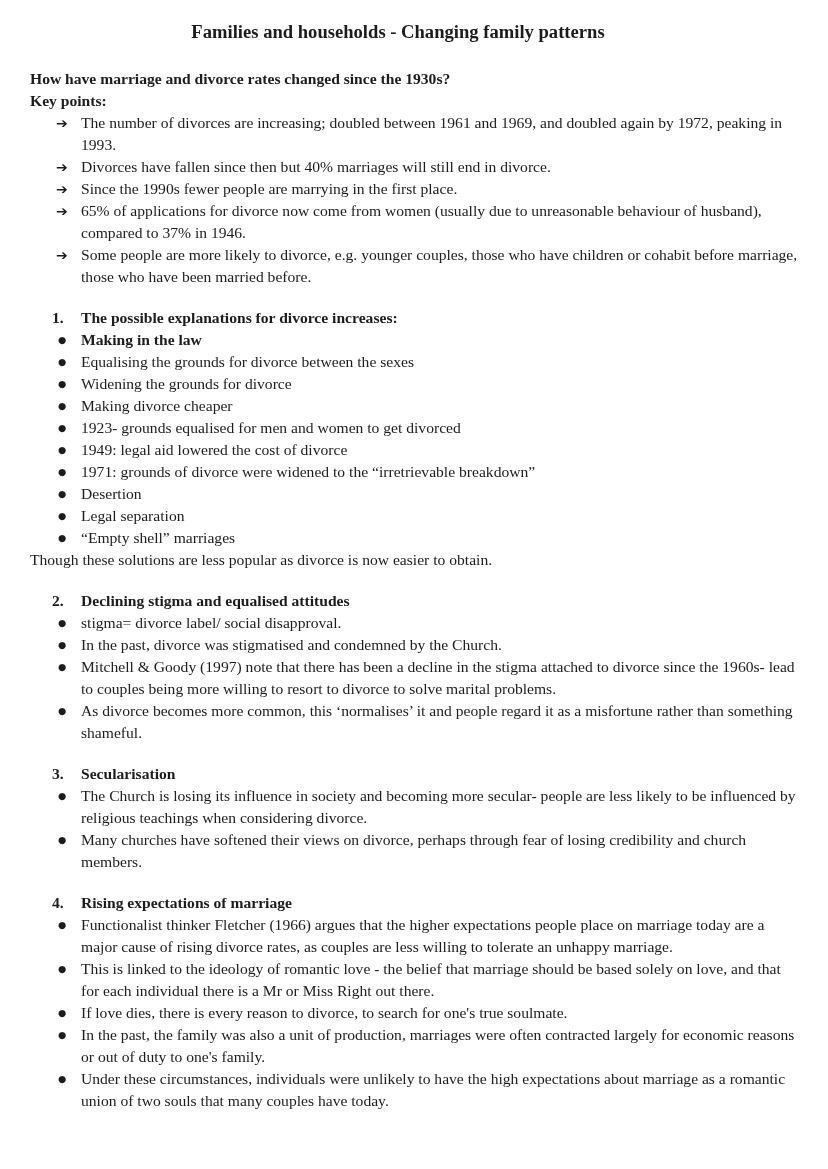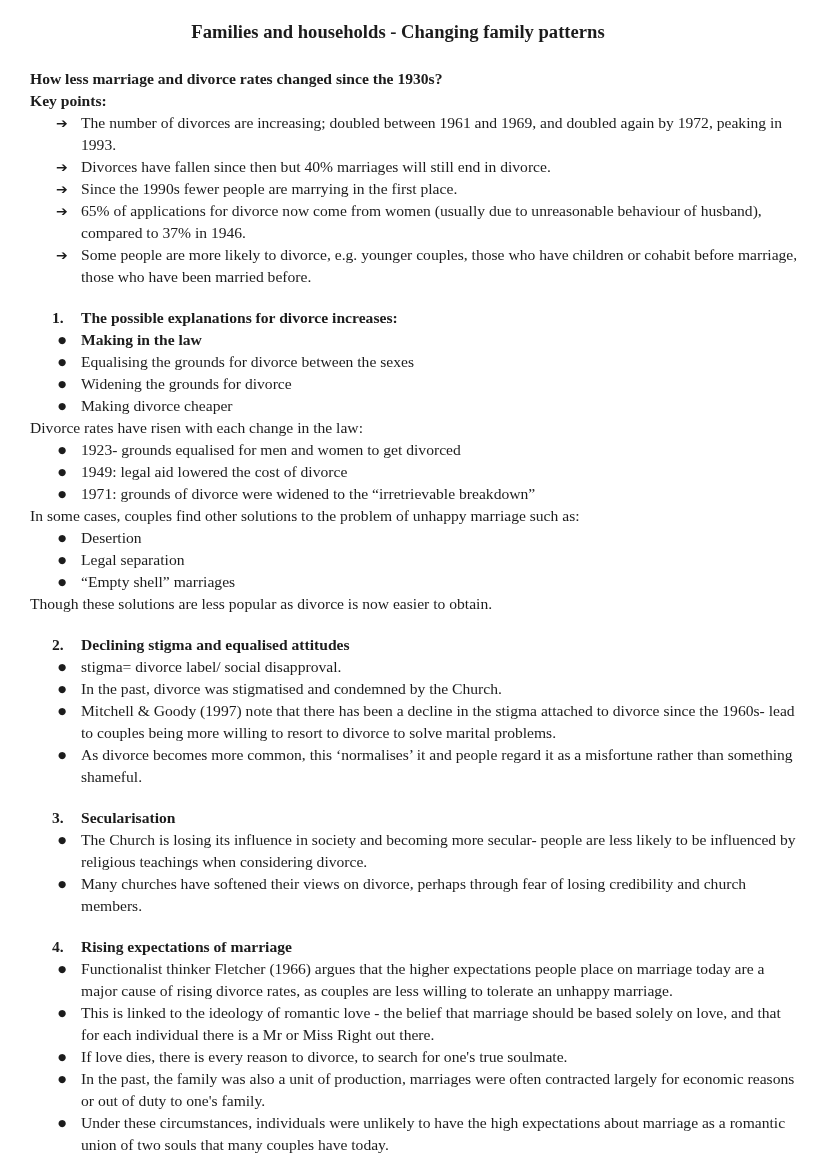--- a/index.html
+++ b/index.html
@@ -44,21 +44,21 @@
   }
 </style>
 </head>
 <body>
 
 <div class="page">
   <h1 class="doc-title">Families and households - Changing family patterns</h1>
   <div class="blocks">
       <div class="line b-heading">
 
-    <span class="text">How less marriage and divorce rates changed since the 1930s?</span>
+    <span class="text">How have marriage and divorce rates changed since the 1930s?</span>
   </div>
       <div class="line b-heading">
 
     <span class="text">Key points:</span>
   </div>
       <div class="line b-arrow">
     <span class="marker">➔</span>
     <span class="text">The number of divorces are increasing; doubled between 1961 and 1969, and doubled again by 1972, peaking in 1993.</span>
   </div>
       <div class="line b-arrow">
@@ -90,39 +90,31 @@
     <span class="text">Equalising the grounds for divorce between the sexes</span>
   </div>
       <div class="line b-bullet">
     <span class="marker">●</span>
     <span class="text">Widening the grounds for divorce</span>
   </div>
       <div class="line b-bullet">
     <span class="marker">●</span>
     <span class="text">Making divorce cheaper</span>
   </div>
-      <div class="line b-para">
-
-    <span class="text">Divorce rates have risen with each change in the law:</span>
-  </div>
       <div class="line b-bullet">
     <span class="marker">●</span>
     <span class="text">1923- grounds equalised for men and women to get divorced</span>
   </div>
       <div class="line b-bullet">
     <span class="marker">●</span>
     <span class="text">1949: legal aid lowered the cost of divorce</span>
   </div>
       <div class="line b-bullet">
     <span class="marker">●</span>
     <span class="text">1971: grounds of divorce were widened to the “irretrievable breakdown”</span>
-  </div>
-      <div class="line b-para">
-
-    <span class="text">In some cases, couples find other solutions to the problem of unhappy marriage such as:</span>
   </div>
       <div class="line b-bullet">
     <span class="marker">●</span>
     <span class="text">Desertion</span>
   </div>
       <div class="line b-bullet">
     <span class="marker">●</span>
     <span class="text">Legal separation</span>
   </div>
       <div class="line b-bullet">

